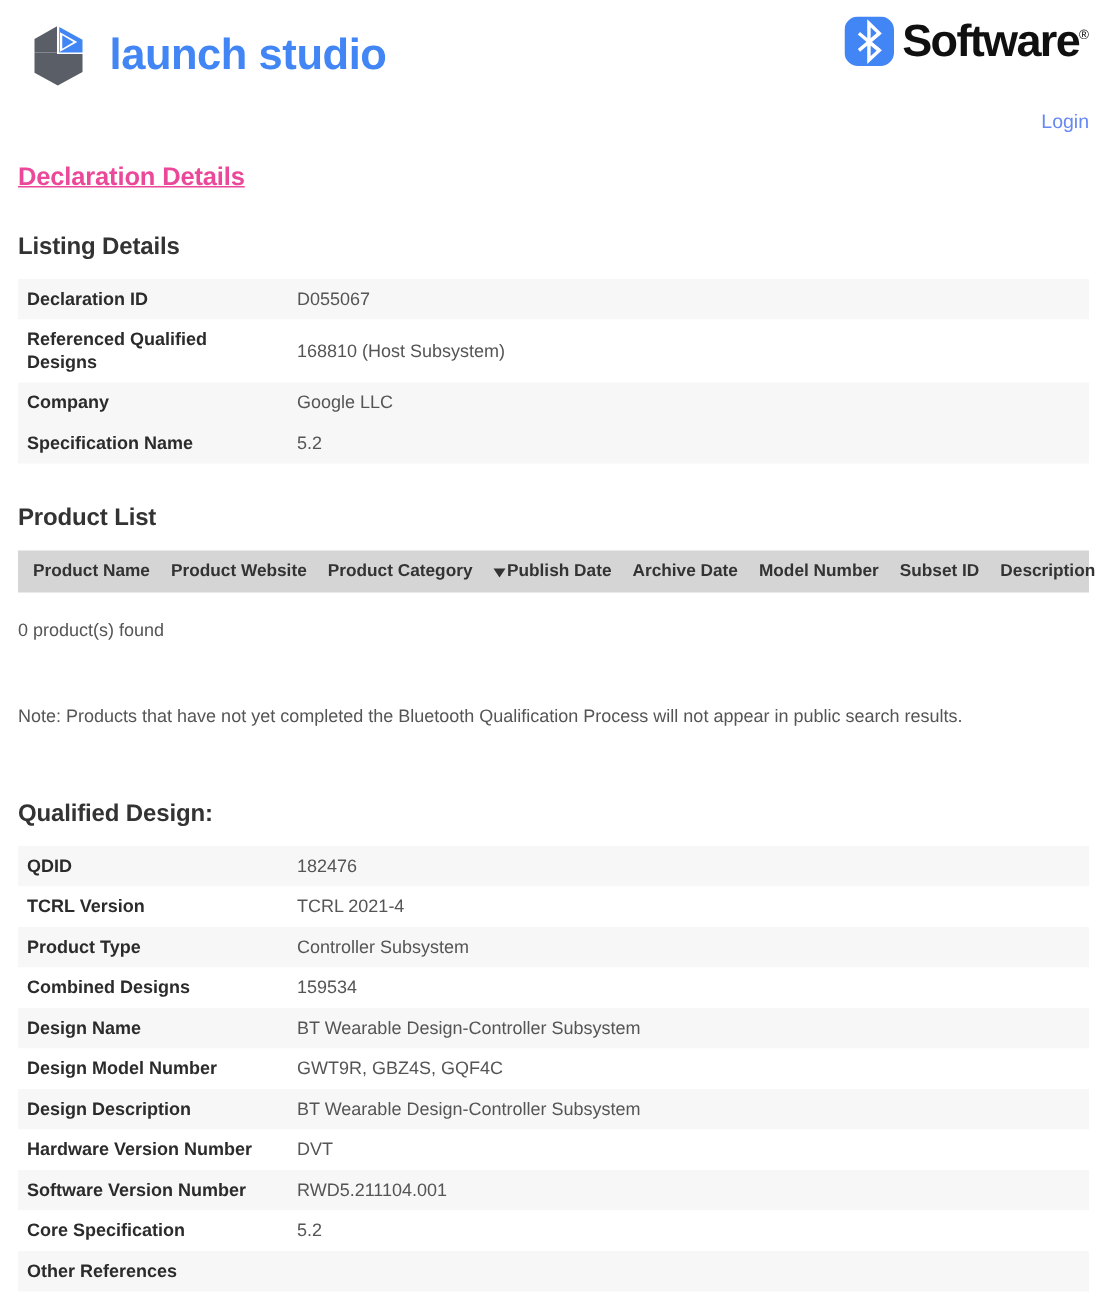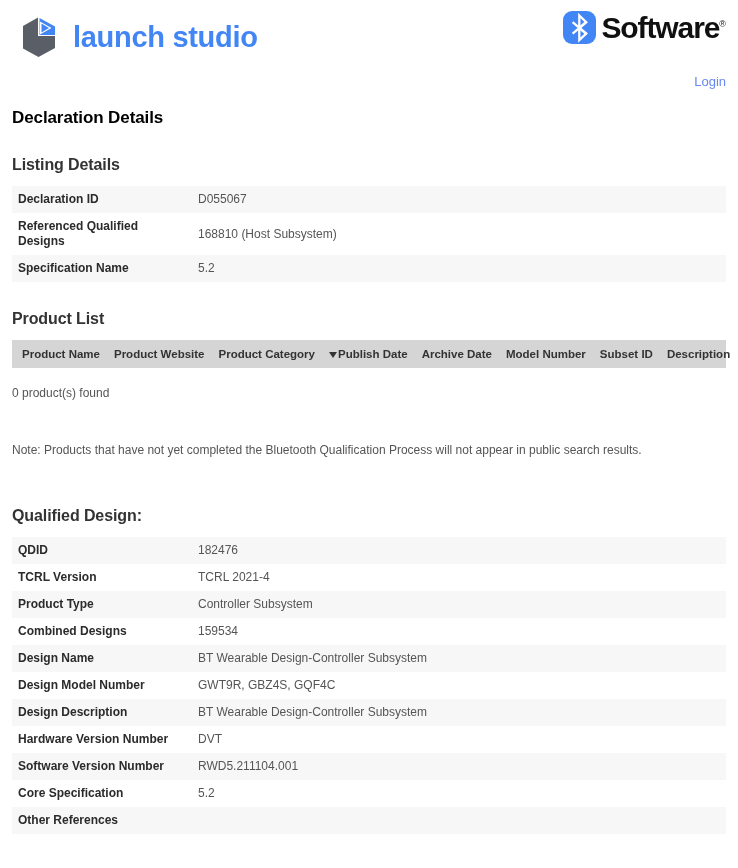--- a/index.html
+++ b/index.html
@@ -94,23 +94,24 @@
   .content {
     position: absolute;
     left: 0;
     top: 100px;
     width: 738px;
     padding: 0 12px;
   }
   h1.page-title {
     font-size: 17px;
     font-weight: bold;
-    color: #000000;
+    color: #ec4899;
     margin: 8px 0 0 0;
     letter-spacing: -0.1px;
+    text-decoration: underline;
   }
   h2.section-title {
     font-size: 16px;
     font-weight: bold;
     color: #333;
     margin: 28px 0 0 0;
     letter-spacing: -0.1px;
   }
   h2.section-title.qd {
     margin-top: 48px;
@@ -230,20 +231,24 @@
       <tbody>
         <tr class="odd">
           <td class="k">Declaration ID</td>
           <td class="v">D055067</td>
         </tr>
         <tr class="even">
           <td class="k">Referenced Qualified Designs</td>
           <td class="v">168810 (Host Subsystem)</td>
         </tr>
         <tr class="odd">
+          <td class="k">Company</td>
+          <td class="v">Google LLC</td>
+        </tr>
+        <tr class="odd">
           <td class="k">Specification Name</td>
           <td class="v">5.2</td>
         </tr>
       </tbody>
     </table>
 
     <h2 class="section-title">Product List</h2>
 
     <div class="prod-head">
       <div class="col">

